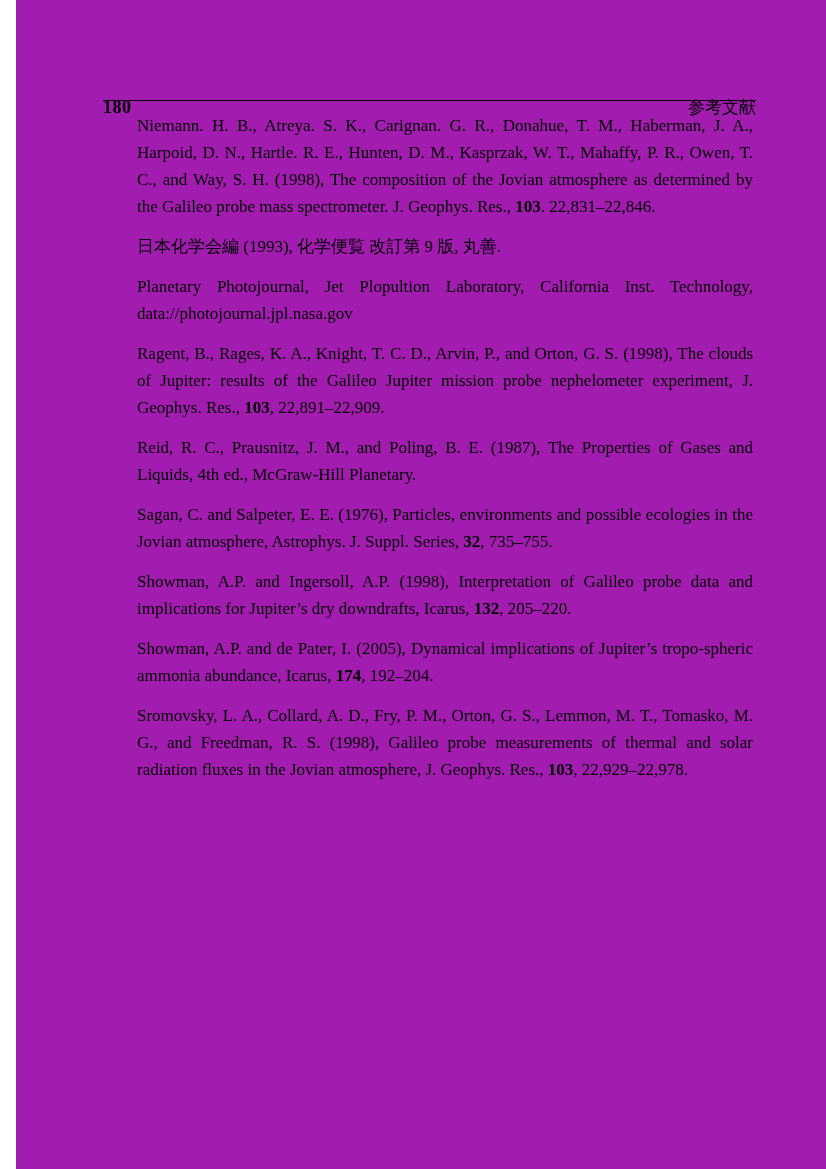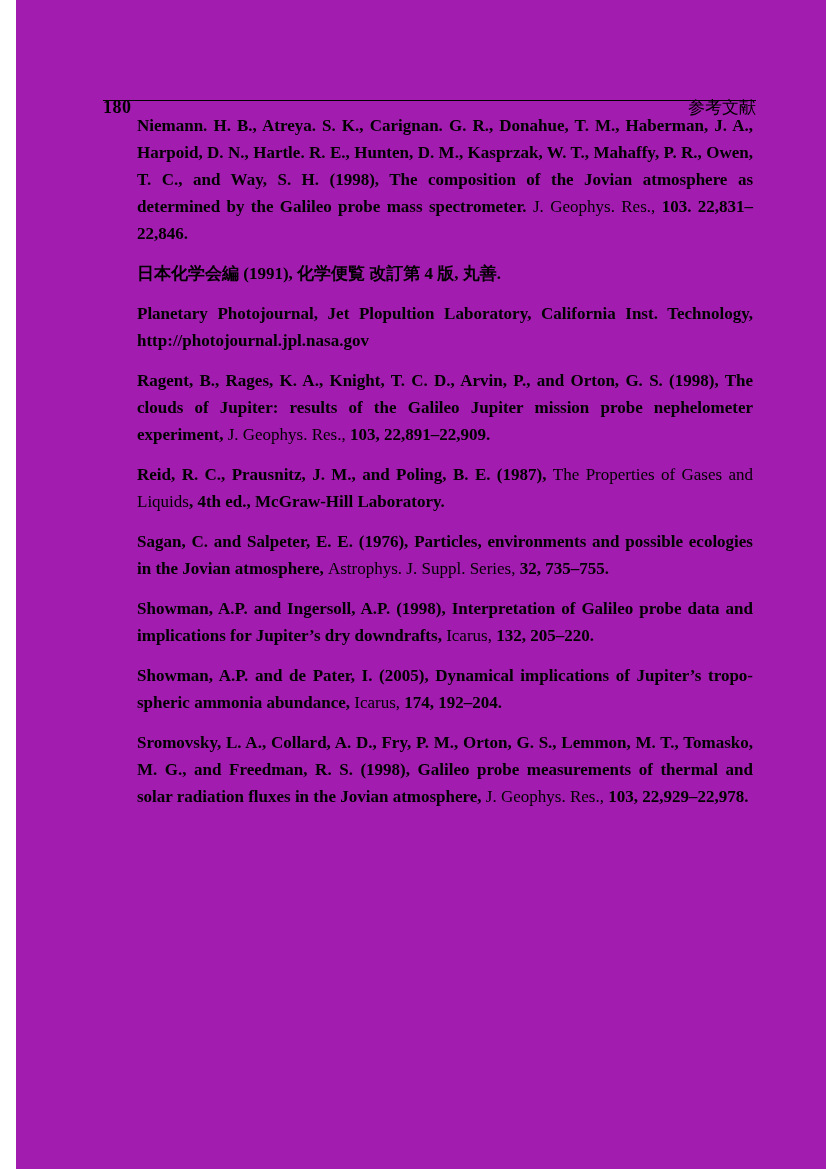--- a/index.html
+++ b/index.html
@@ -40,41 +40,41 @@
   }
   .references {
     position: absolute;
     left: 121px; top: 112px;
     width: 616px;
     font-size: 17px;
     line-height: 27px;
     text-align: justify;
   }
   .reference { margin: 0 0 13px 0; }
-  .seg-normal { font-style: normal; font-weight: bold; }
+  .seg-normal { font-style: normal; font-weight: normal; }
   .seg-italic { }
   .seg-bold   { font-weight: bold; }
 </style>
 </head>
 <body>
 
 <div class="page">
 
   <header class="running-head">
     <span class="page-number">180</span>
     <span class="header-title">参考文献</span>
   </header>
 
   <div class="header-rule"></div>
 
   <main class="references">
       <p class="reference"><span class="seg-normal">Niemann. H. B., Atreya. S. K., Carignan. G. R., Donahue, T. M., Haberman, J. A., Harpoid, D. N., Hartle. R. E., Hunten, D. M., Kasprzak, W. T., Mahaffy, P. R., Owen, T. C., and Way, S. H. (1998), The composition of the Jovian atmosphere as determined by the Galileo probe mass spectrometer. </span><span class="seg-italic">J. Geophys. Res.,</span><span class="seg-normal"> </span><span class="seg-bold">103</span><span class="seg-normal">. 22,831–22,846.</span></p>
-      <p class="reference"><span class="seg-normal">日本化学会編 (1991), 化学便覧 改訂第 4 版, 丸善.</span></p>
-      <p class="reference"><span class="seg-normal">Planetary Photojournal, Jet Plopultion Laboratory, California Inst. Technology, http://photojournal.jpl.nasa.gov</span></p>
+      <p class="reference"><span class="seg-normal">日本化学会編 (1993), 化学便覧 改訂第 9 版, 丸善.</span></p>
+      <p class="reference"><span class="seg-normal">Planetary Photojournal, Jet Plopultion Laboratory, California Inst. Technology, data://photojournal.jpl.nasa.gov</span></p>
       <p class="reference"><span class="seg-normal">Ragent, B., Rages, K. A., Knight, T. C. D., Arvin, P., and Orton, G. S. (1998), The clouds of Jupiter: results of the Galileo Jupiter mission probe nephelometer experiment, </span><span class="seg-italic">J. Geophys. Res.,</span><span class="seg-normal"> </span><span class="seg-bold">103</span><span class="seg-normal">, 22,891–22,909.</span></p>
-      <p class="reference"><span class="seg-normal">Reid, R. C., Prausnitz, J. M., and Poling, B. E. (1987), </span><span class="seg-italic">The Properties of Gases and Liquids</span><span class="seg-normal">, 4th ed., McGraw-Hill Laboratory.</span></p>
+      <p class="reference"><span class="seg-normal">Reid, R. C., Prausnitz, J. M., and Poling, B. E. (1987), </span><span class="seg-italic">The Properties of Gases and Liquids</span><span class="seg-normal">, 4th ed., McGraw-Hill Planetary.</span></p>
       <p class="reference"><span class="seg-normal">Sagan, C. and Salpeter, E. E. (1976), Particles, environments and possible ecologies in the Jovian atmosphere, </span><span class="seg-italic">Astrophys. J. Suppl. Series,</span><span class="seg-normal"> </span><span class="seg-bold">32</span><span class="seg-normal">, 735–755.</span></p>
       <p class="reference"><span class="seg-normal">Showman, A.P. and Ingersoll, A.P. (1998), Interpretation of Galileo probe data and implications for Jupiter’s dry downdrafts, </span><span class="seg-italic">Icarus,</span><span class="seg-normal"> </span><span class="seg-bold">132</span><span class="seg-normal">, 205–220.</span></p>
       <p class="reference"><span class="seg-normal">Showman, A.P. and de Pater, I. (2005), Dynamical implications of Jupiter’s tropo-spheric ammonia abundance, </span><span class="seg-italic">Icarus,</span><span class="seg-normal"> </span><span class="seg-bold">174</span><span class="seg-normal">, 192–204.</span></p>
       <p class="reference"><span class="seg-normal">Sromovsky, L. A., Collard, A. D., Fry, P. M., Orton, G. S., Lemmon, M. T., Tomasko, M. G., and Freedman, R. S. (1998), Galileo probe measurements of thermal and solar radiation fluxes in the Jovian atmosphere, </span><span class="seg-italic">J. Geophys. Res.,</span><span class="seg-normal"> </span><span class="seg-bold">103</span><span class="seg-normal">, 22,929–22,978.</span></p>
     </main>
 
 </div>
 
 </body></html>

